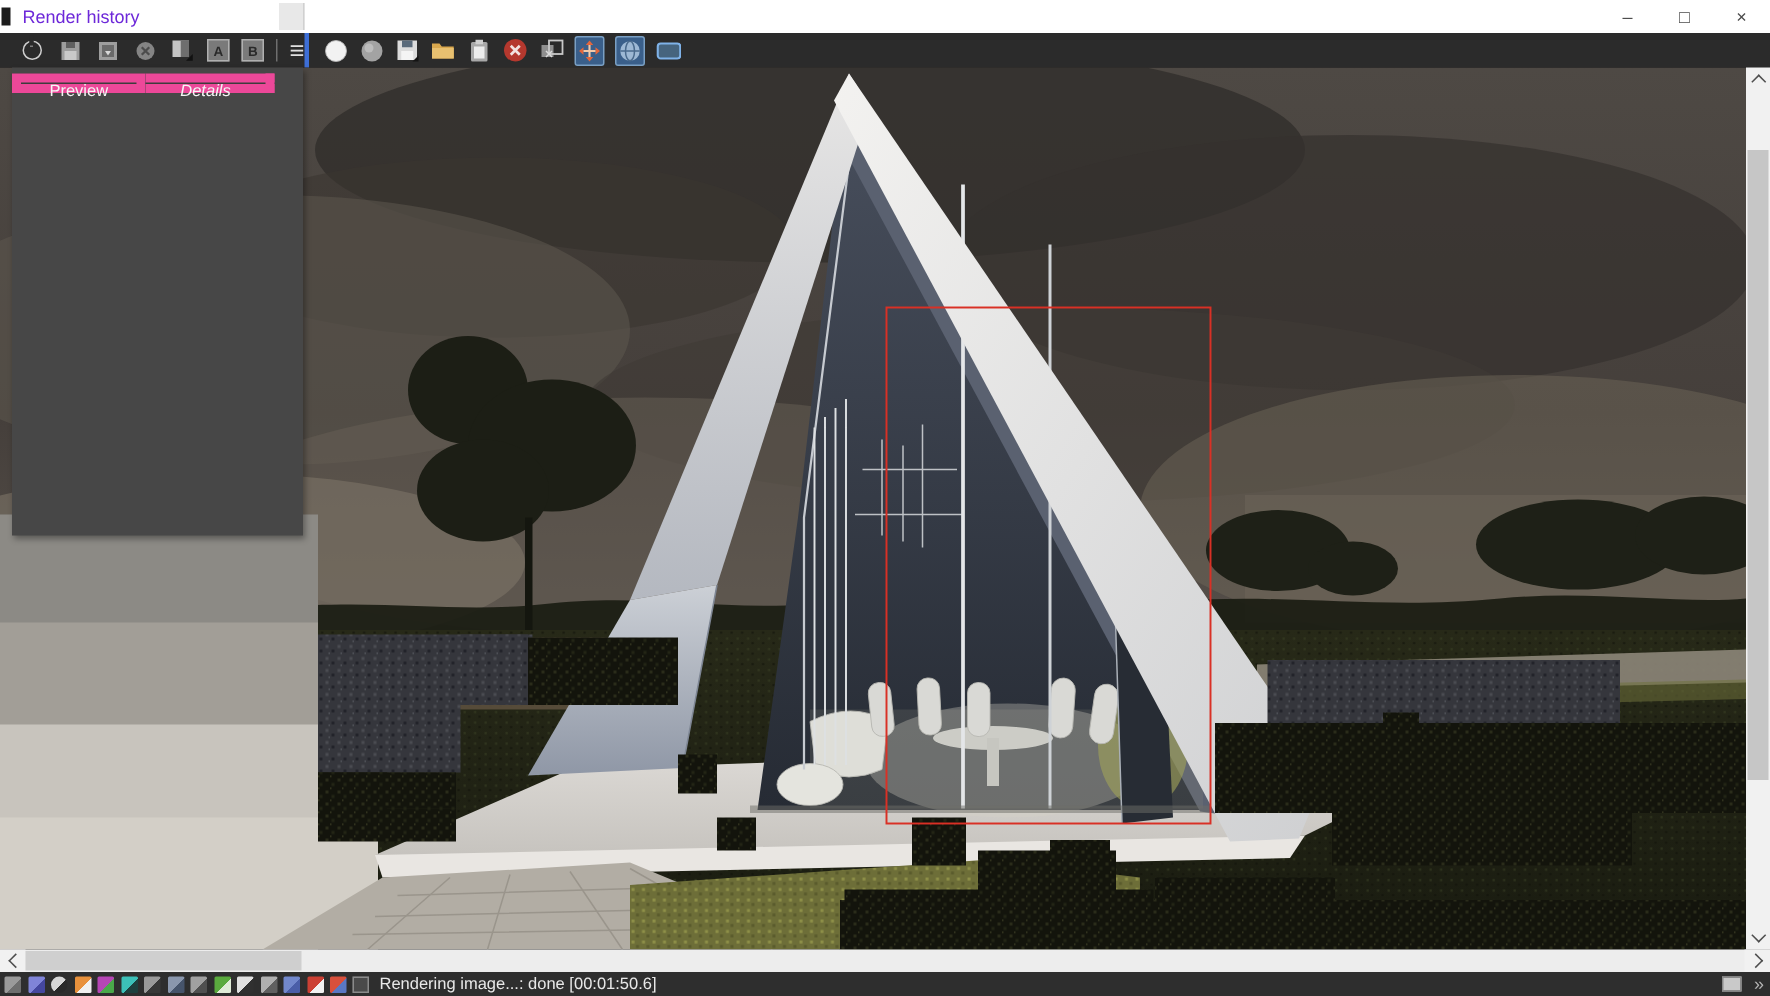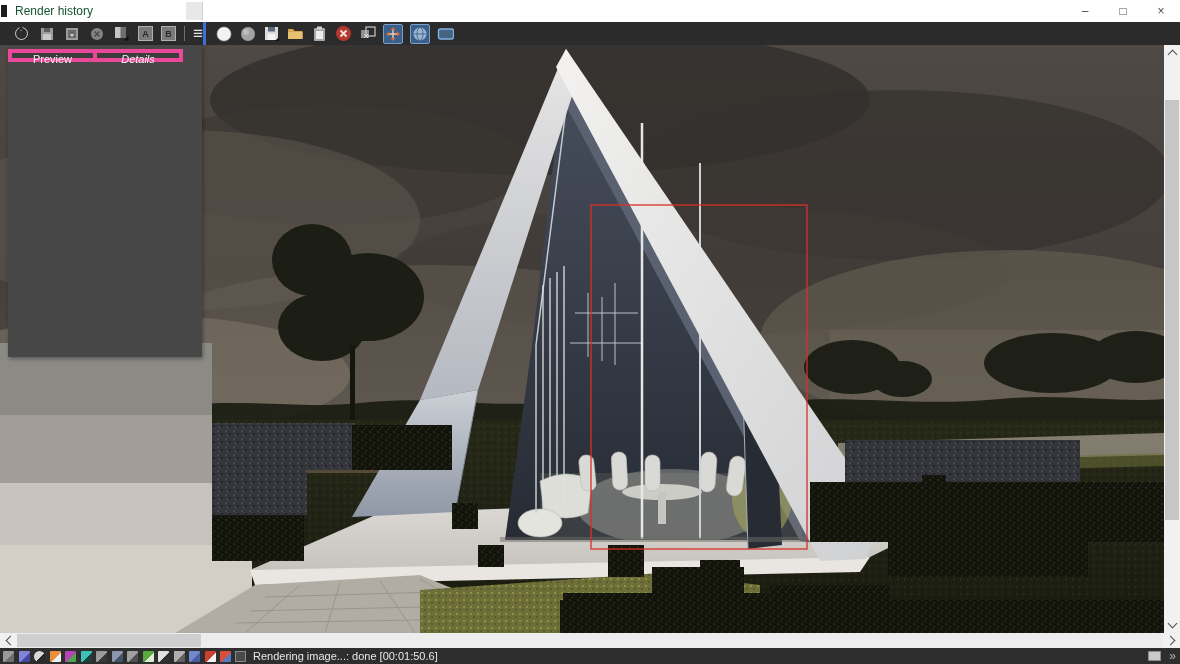--- a/index.html
+++ b/index.html
@@ -1,40 +1,40 @@
 <!DOCTYPE html>
 <html><head>
 <meta charset="utf-8">
 <style>
   html,body{margin:0;padding:0;background:#1e1e1e;}
   body{width:1180px;height:664px;position:relative;font-family:"Liberation Sans",sans-serif;overflow:hidden;}
   .titlebar{position:absolute;left:0;top:0;width:1180px;height:22px;background:#ffffff;display:flex;align-items:center;}
   .app-ico{width:6px;height:12px;background:#1c1c1c;margin-left:1px;}
-  .title-text{font-size:12px;color:#14532d;margin-left:8px;}
+  .title-text{font-size:12px;color:#6d28d9;margin-left:8px;}
   .tb-artifact{position:absolute;left:186px;top:2px;width:16px;height:18px;background:#e8e8e8;border-right:1px solid #d0d0d0;}
   .win-controls{position:absolute;right:0;top:0;height:22px;display:flex;}
   .win-btn{width:38px;height:22px;display:flex;align-items:center;justify-content:center;color:#4d4d4d;font-size:12px;cursor:default;}
   .toolbar{position:absolute;left:0;top:22px;width:1180px;height:23px;background:#2b2b2b;display:flex;align-items:center;}
   .tb-left{width:203px;height:23px;display:flex;align-items:center;gap:8px;padding-left:13px;box-sizing:border-box;}
   .splitter{width:3px;height:23px;background:#3e6fd6;}
   .tb-main{display:flex;align-items:center;gap:7px;padding-left:9px;height:23px;}
   .t-ico{display:flex;align-items:center;justify-content:center;width:17px;height:17px;}
   .t-btn{width:20px;height:20px;display:flex;align-items:center;justify-content:center;border-radius:2px;}
   .t-btn.sel{background:#3a5f8a;border:1px solid #7aa0c4;box-sizing:border-box;}
   .pw{width:11px;height:11px;border:1.5px solid #cfcfcf;border-radius:50%;position:relative;}
   .pw::after{content:"";position:absolute;left:4px;top:-4px;width:1.5px;height:6px;background:#2b2b2b;box-shadow:0 0 0 0.5px #2b2b2b;}
   .pw::before{content:"";position:absolute;left:4.2px;top:-2px;width:1.5px;height:5px;background:#cfcfcf;}
   .ab-box{width:13px;height:13px;background:#7a7a7a;border:1px solid #b0b0b0;color:#2a2a2a;font-size:9px;font-weight:bold;display:flex;align-items:center;justify-content:center;}
   .menu-glyph{color:#e0e0e0;font-size:17px;line-height:17px;}
   .vsep{width:1px;height:15px;background:#6f6f6f;}
   .workspace{position:absolute;left:0;top:45px;width:1180px;height:588px;}
   .scene{position:absolute;left:0;top:0;width:1164px;height:588px;display:block;}
   .panel{position:absolute;left:8px;top:0;width:194px;height:312px;background:#474747;box-shadow:1px 2px 4px rgba(0,0,0,.35);}
   .tabs{position:absolute;left:0;top:4px;width:175px;height:13px;display:flex;}
-  .tab{border:4px solid #ec4899;color:#f5f5f5;font-size:11px;line-height:12px;text-align:center;background:#3c3c3c;box-sizing:border-box;}
+  .tab{border:6px solid #ec4899;color:#f5f5f5;font-size:11px;line-height:12px;text-align:center;background:#3c3c3c;box-sizing:border-box;}
   .tab.t0{width:89px;}
   .tab.t1{width:86px;border-left:none;font-style:italic;}
   .vscroll{position:absolute;right:0;top:0;width:16px;height:588px;background:#f1f1f1;}
   .vthumb{position:absolute;left:1px;top:55px;width:14px;height:420px;background:#c6c6c6;}
   .sc-arrow{position:absolute;width:16px;height:16px;display:flex;align-items:center;justify-content:center;}
   .chev{width:6px;height:6px;border-right:1.5px solid #4e4e4e;border-bottom:1.5px solid #4e4e4e;}
   .up{transform:rotate(-135deg);margin-top:3px;}
   .down{transform:rotate(45deg);margin-bottom:3px;}
   .left{transform:rotate(135deg);margin-left:3px;}
   .right{transform:rotate(-45deg);margin-right:3px;}

